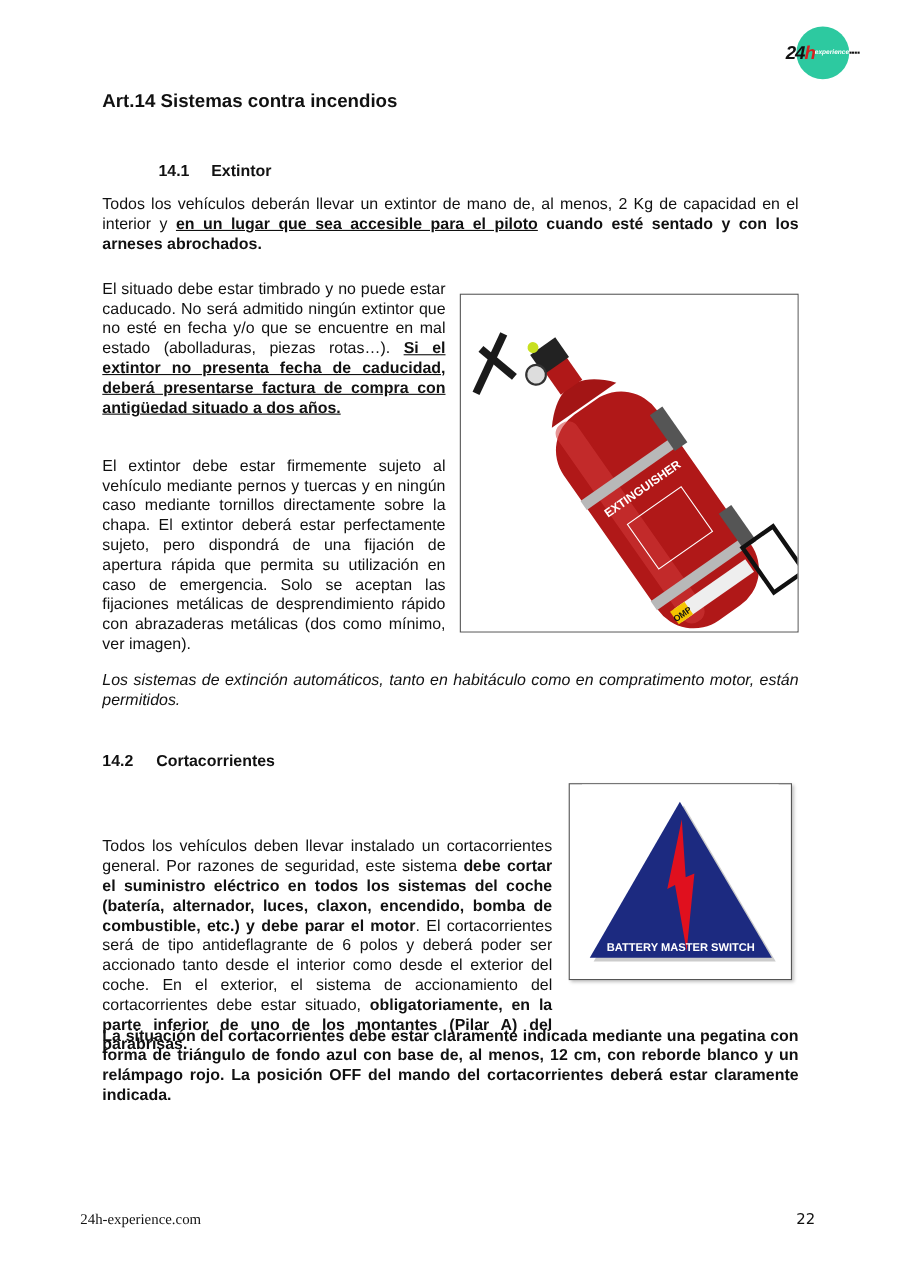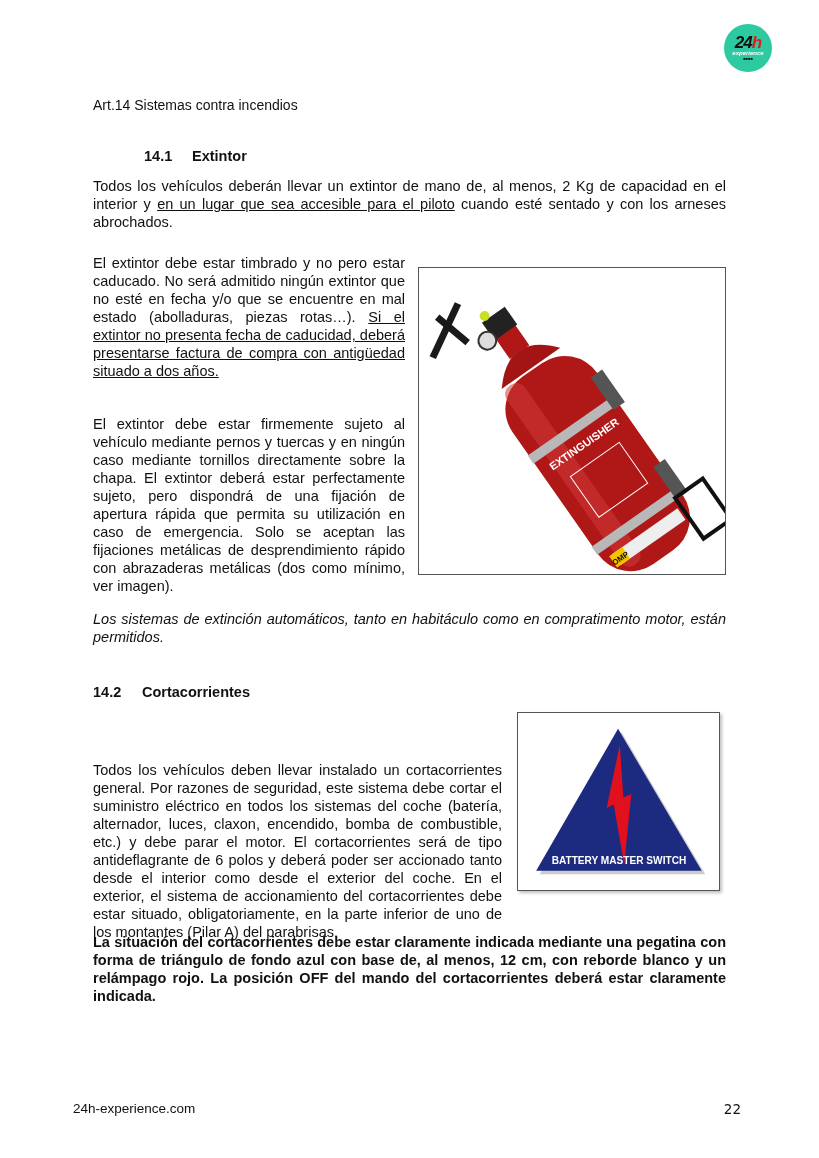--- a/index.html
+++ b/index.html
@@ -1,71 +1,71 @@
 <!DOCTYPE html>
 <html><head>
 <meta charset="utf-8">
 <style>
   html, body { margin: 0; padding: 0; background: #ffffff; }
   body { width: 819px; height: 1158px; position: relative; overflow: hidden;
          font-family: "Liberation Sans", sans-serif; color: #111111; }
   .logo { position: absolute; left: 724px; top: 24px; width: 48px; height: 48px;
-          border-radius: 50%; background: #2dc9a0; display: flex; flex-direction: column;
+          border-radius: 50%; background: #2dc9a0; display: flex; flex-direction: row;
           align-items: center; justify-content: center; }
   .logo .big { font-family: "Liberation Sans", sans-serif; font-weight: bold; font-style: italic;
                font-size: 17px; line-height: 15px; color: #111; letter-spacing: -1px; }
   .logo .big .h { color: #d62020; }
   .logo .small { font-size: 6px; line-height: 7px; font-style: italic; font-weight: bold; color: #ffffff; }
   .logo .tiny { font-size: 4px; line-height: 4px; color: #111; }
 
-  .art-title { position: absolute; left: 93px; top: 97px; font-size: 14px; font-weight: normal; }
+  .art-title { position: absolute; left: 93px; top: 82px; font-size: 17px; font-weight: bold; }
   .sub-title { position: absolute; font-size: 14.5px; font-weight: bold; }
   .sub-title .num { display: inline-block; width: 48px; }
   .sub1 { left: 144px; top: 148px; }
   .sub2 { left: 93px; top: 684px; }
   .sub2 .num { width: 49px; }
 
   .para { position: absolute; font-size: 14.5px; line-height: 18px; text-align: justify; }
-  .para b { font-weight: normal; }
+  .para b { font-weight: bold; }
   .para u { text-decoration: underline; }
   .p1 { left: 93px; top: 177px; width: 633px; }
   .p2 { left: 93px; top: 254px; width: 312px; }
   .p3 { left: 93px; top: 415px; width: 312px; }
   .p4 { left: 93px; top: 610px; width: 633px; font-style: italic; }
   .p5 { left: 93px; top: 713px; width: 409px; margin-top: 48px; }
   .p6 { left: 93px; top: 933px; width: 633px; font-weight: bold; }
 
   .img-frame { position: absolute; border: 1px solid #555; background: #fff; box-sizing: border-box; }
   .img-ext { left: 418px; top: 267px; width: 308px; height: 308px; }
   .img-bms { left: 517px; top: 712px; width: 203px; height: 179px; box-shadow: 2px 2px 3px rgba(0,0,0,0.25); }
   .img-frame svg { width: 100%; height: 100%; display: block; }
 
   .footer-left { position: absolute; left: 73px; top: 1101px; font-size: 13.5px;
-                 font-family: Liberation Sans, sans-serif; }
+                 font-family: Liberation Serif, serif; }
   .footer-right { position: absolute; right: 78px; top: 1101px; font-size: 13.5px;
                   font-family: "DejaVu Sans", sans-serif; }
 </style>
 </head>
 <body>
 
 <div class="logo">
   <div class="big"><span>24</span><span class="h">h</span></div>
   <div class="small">experience</div>
   <div class="tiny">■■■■</div>
 </div>
 
 <div class="art-title">Art.14 Sistemas contra incendios</div>
 
 <div class="sub-title sub1">
   <span class="num">14.1</span><span>Extintor</span>
 </div>
 
 <div class="para p1"><span>Todos los vehículos deberán llevar un extintor de mano de, al menos, 2 Kg de capacidad en el interior y </span><b><u>en un lugar que sea accesible para el piloto</u></b><b> cuando esté sentado y con los arneses abrochados.</b></div>
 
-<div class="para p2"><span>El extintor debe estar timbrado y no pero estar caducado. No será admitido ningún extintor que no esté en fecha y/o que se encuentre en mal estado (abolladuras, piezas rotas…). </span><b><u>Si el extintor no presenta fecha de caducidad, deberá presentarse factura de compra con antigüedad situado a dos años.</u></b></div>
+<div class="para p2"><span>El situado debe estar timbrado y no puede estar caducado. No será admitido ningún extintor que no esté en fecha y/o que se encuentre en mal estado (abolladuras, piezas rotas…). </span><b><u>Si el extintor no presenta fecha de caducidad, deberá presentarse factura de compra con antigüedad situado a dos años.</u></b></div>
 
 <div class="para p3">El extintor debe estar firmemente sujeto al vehículo mediante pernos y tuercas y en ningún caso mediante tornillos directamente sobre la chapa. El extintor deberá estar perfectamente sujeto, pero dispondrá de una fijación de apertura rápida que permita su utilización en caso de emergencia. Solo se aceptan las fijaciones metálicas de desprendimiento rápido con abrazaderas metálicas (dos como mínimo, ver imagen).</div>
 
 <div class="img-frame img-ext">
   <svg viewBox="0 0 308 308">
     <rect width="308" height="308" fill="#ffffff"></rect>
     <g transform="translate(154,160) rotate(-35)">
       <rect x="-52" y="-70" width="104" height="230" rx="40" fill="#b01818"></rect>
       <rect x="-38" y="-70" width="22" height="220" rx="10" fill="#d23a3a" opacity="0.55"></rect>
       <path d="M-36,-72 Q0,-115 36,-72 Z" fill="#a31515"></path>

